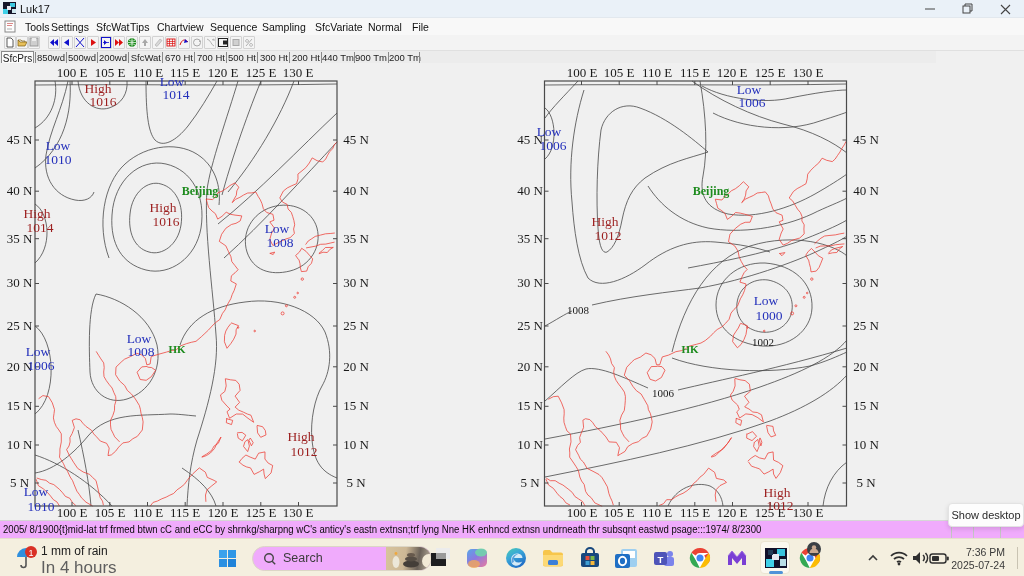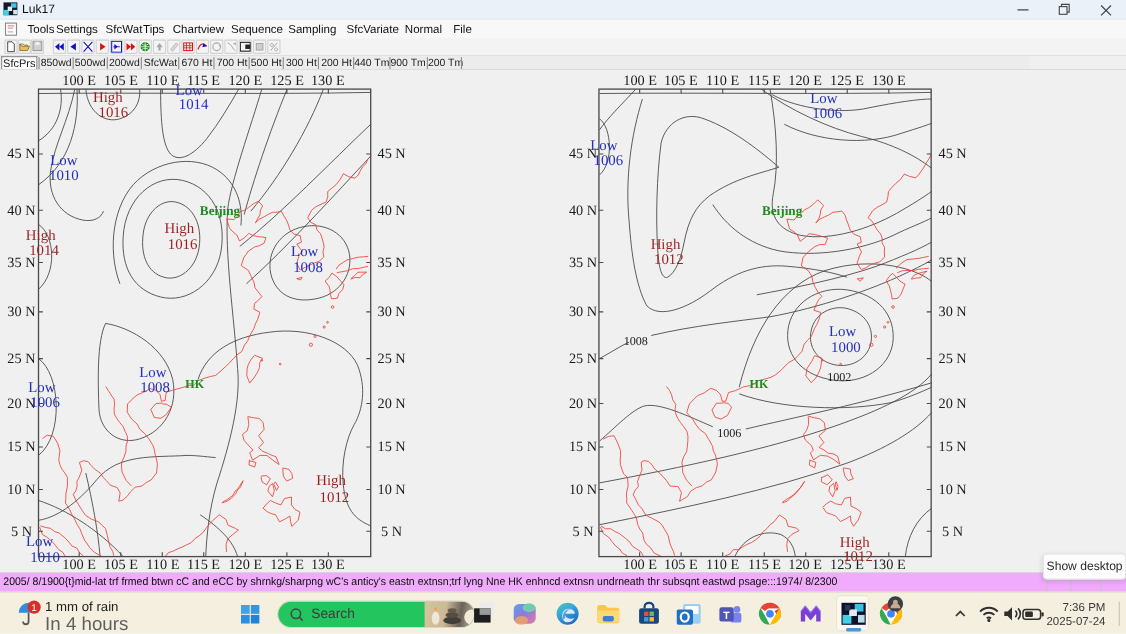--- a/index.html
+++ b/index.html
@@ -451,21 +451,21 @@
         <text x="17" y="10.5" font-size="9" fill="#fff" text-anchor="middle" font-family="Liberation Sans">1</text>
       </svg>
       <div style="position:absolute;left:41px;top:5px;font-size:12px;color:#202020">1 mm of rain</div>
       <div style="position:absolute;left:41px;top:19px;font-size:17px;color:#5f5f5f">In 4 hours</div>
       <svg style="position:absolute;left:219px;top:11px" width="17" height="17">
 <rect x="0" y="0" width="8" height="8" fill="#3ba2ec"></rect>
         <rect x="9" y="0" width="8" height="8" fill="#2f97e6"></rect>
 <rect x="0" y="9" width="8" height="8" fill="#2b90e2"></rect>
         <rect x="9" y="9" width="8" height="8" fill="#1f83d9"></rect>
       </svg>
-      <div style="position:absolute;left:252px;top:7px;width:180px;height:25px;background:#22c55e;border:1px solid #dcd6c6;border-radius:13px;overflow:hidden">
+      <div style="position:absolute;left:252px;top:7px;width:180px;height:25px;background:#f0abfc;border:1px solid #dcd6c6;border-radius:13px;overflow:hidden">
 <svg style="position:absolute;left:10px;top:5px" width="15" height="15">
           <circle cx="6" cy="6" r="4.3" fill="none" stroke="#454545" stroke-width="1.4"></circle>
           <path d="M9.2,9.2 l3,3" stroke="#454545" stroke-width="1.4"></path>
         </svg>
 <span style="position:absolute;left:30px;top:4px;font-size:12.5px;color:#3c3c3c">Search</span>
 <div style="position:absolute;left:133px;top:0;width:47px;height:25px;background:linear-gradient(100deg,#d8c49c 0%,#cdb896 40%,#6a6158 68%,#cfc4ae 100%)">
 <svg width="47" height="25">
             <ellipse cx="10" cy="15" rx="3.5" ry="6" fill="#ece7d8"></ellipse>
             <circle cx="10" cy="6.5" r="1.4" fill="#f0a83c"></circle>
             <ellipse cx="25" cy="17" rx="8" ry="3.4" fill="#443e38"></ellipse>

